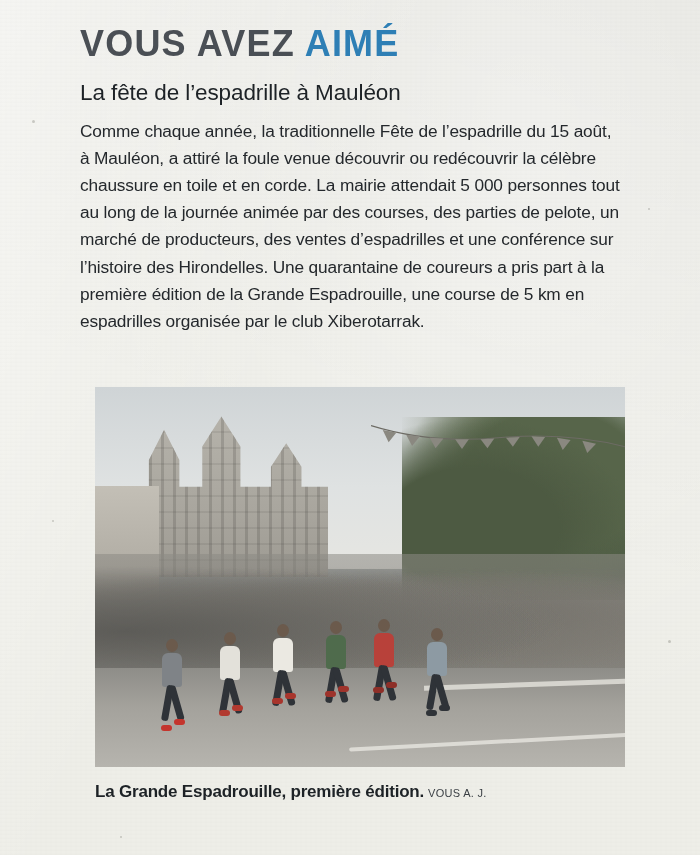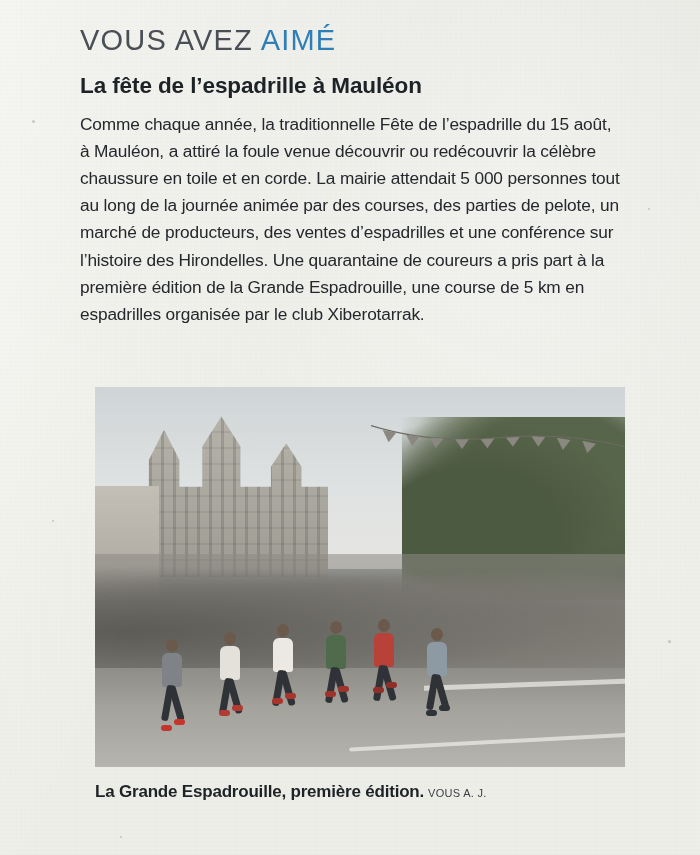--- a/index.html
+++ b/index.html
@@ -42,34 +42,34 @@
   }
 
   .content {
     position: absolute;
     left: 80px;
     top: 26px;
     width: 545px;
   }
 
   .kicker {
-    font-size: 29px;
-    font-weight: normal;
+    font-size: 36px;
+    font-weight: bold;
     letter-spacing: 1.2px;
     color: #4a4f55;
     margin: 0 0 18px 0;
     line-height: 1;
   }
   .kicker .accent {
     color: #2e7fb5;
   }
 
   .headline {
     font-size: 22.5px;
-    font-weight: bold;
+    font-weight: normal;
     color: #1d2226;
     margin: 0 0 12px 0;
     line-height: 1.15;
     letter-spacing: -0.1px;
   }
 
   .body-text {
     font-size: 17.3px;
     line-height: 1.57;
     color: #24282c;

